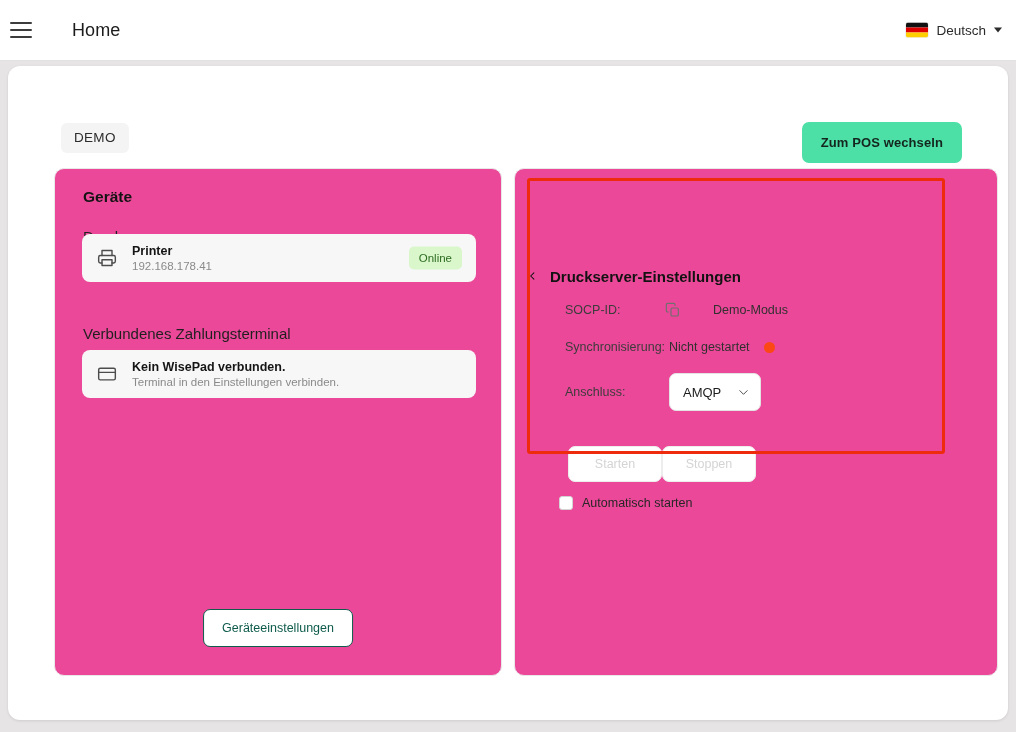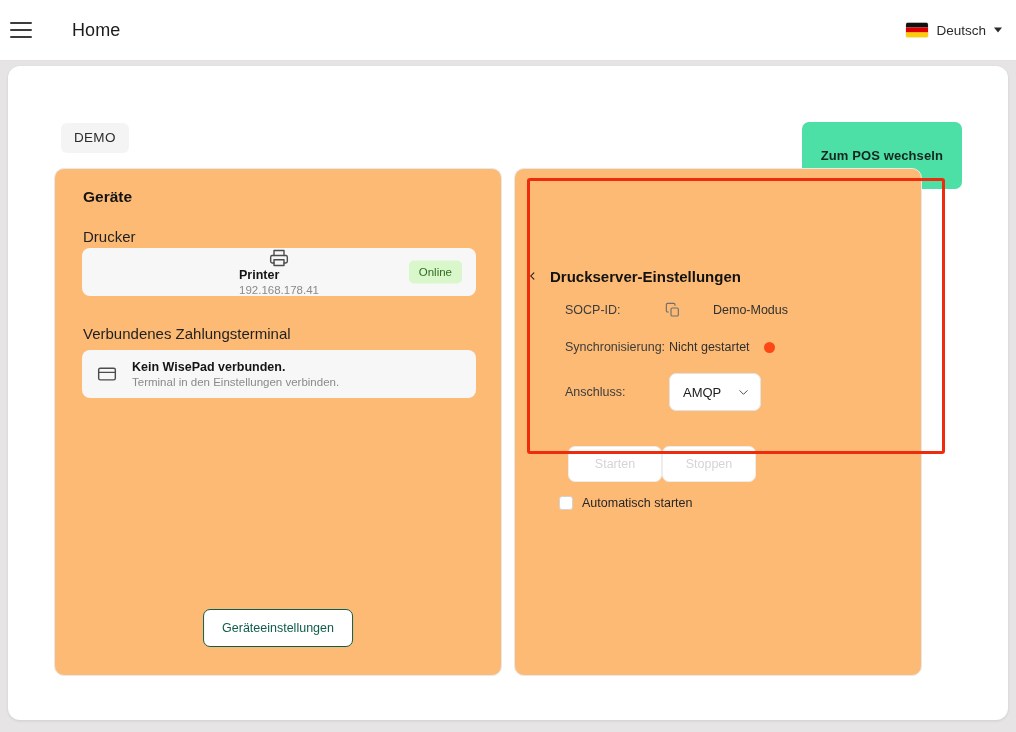--- a/index.html
+++ b/index.html
@@ -67,55 +67,55 @@
     position: absolute; left: 53px; top: 57px;
     padding: 7px 13px 8px;
     background: #f4f4f5; border-radius: 6px;
     font-size: 13.5px; color: #2c2c2c; letter-spacing: .3px;
   }
   .pos-button {
     position: absolute; right: 46px; top: 56px;
     background: #4ce0a6;
     color: #14261f;
     font-size: 13px; font-weight: 700;
-    padding: 26px 19px;
+    padding: 13px 19px;
     border: none; border-radius: 7px;
     cursor: pointer;
     letter-spacing: .1px;
     font-family: "Liberation Sans", sans-serif;
   }
 
   
   .card {
     position: absolute;
-    background: #fdba74;
+    background: #ec4899;
     border: 1px solid #e8e8e8;
     border-radius: 10px;
   }
   .card-left  { left: 46px;  top: 102px; width: 448px; height: 508px; }
-  .card-right { left: 506px; top: 102px; width: 408px; height: 508px; }
+  .card-right { left: 506px; top: 102px; width: 484px; height: 508px; }
 
   .card-h1 {
     position: absolute; left: 28px; top: 19px;
     font-size: 15.5px; font-weight: 700; color: #131313;
   }
   .card-h2 {
     position: absolute; left: 28px;
     font-size: 15px; font-weight: 400; color: #1f1f1f;
   }
   .sub-printer { top: 52px; margin-top: 7px; }
   .sub-terminal { top: 156px; }
 
   
   .device-row {
     position: absolute; left: 27px; width: 394px;
     background: #f7f7f8; border-radius: 8px;
     display: flex; align-items: center;
   }
-  .row-printer  { top: 79px;  height: 48px; flex-direction: column; }
+  .row-printer  { top: 65px;  height: 48px; }
   .row-terminal { top: 181px; height: 48px; }
   .dev-icon {
     width: 20px; height: 20px; margin-left: 15px; margin-right: 15px;
     color: #4c4c4c; flex: none;
   }
   .dev-texts { display: flex; flex-direction: column; gap: 1px; }
   .dev-title {
     font-size: 12.5px; font-weight: 700; color: #151515; line-height: 14px;
   }
   .dev-sub {

